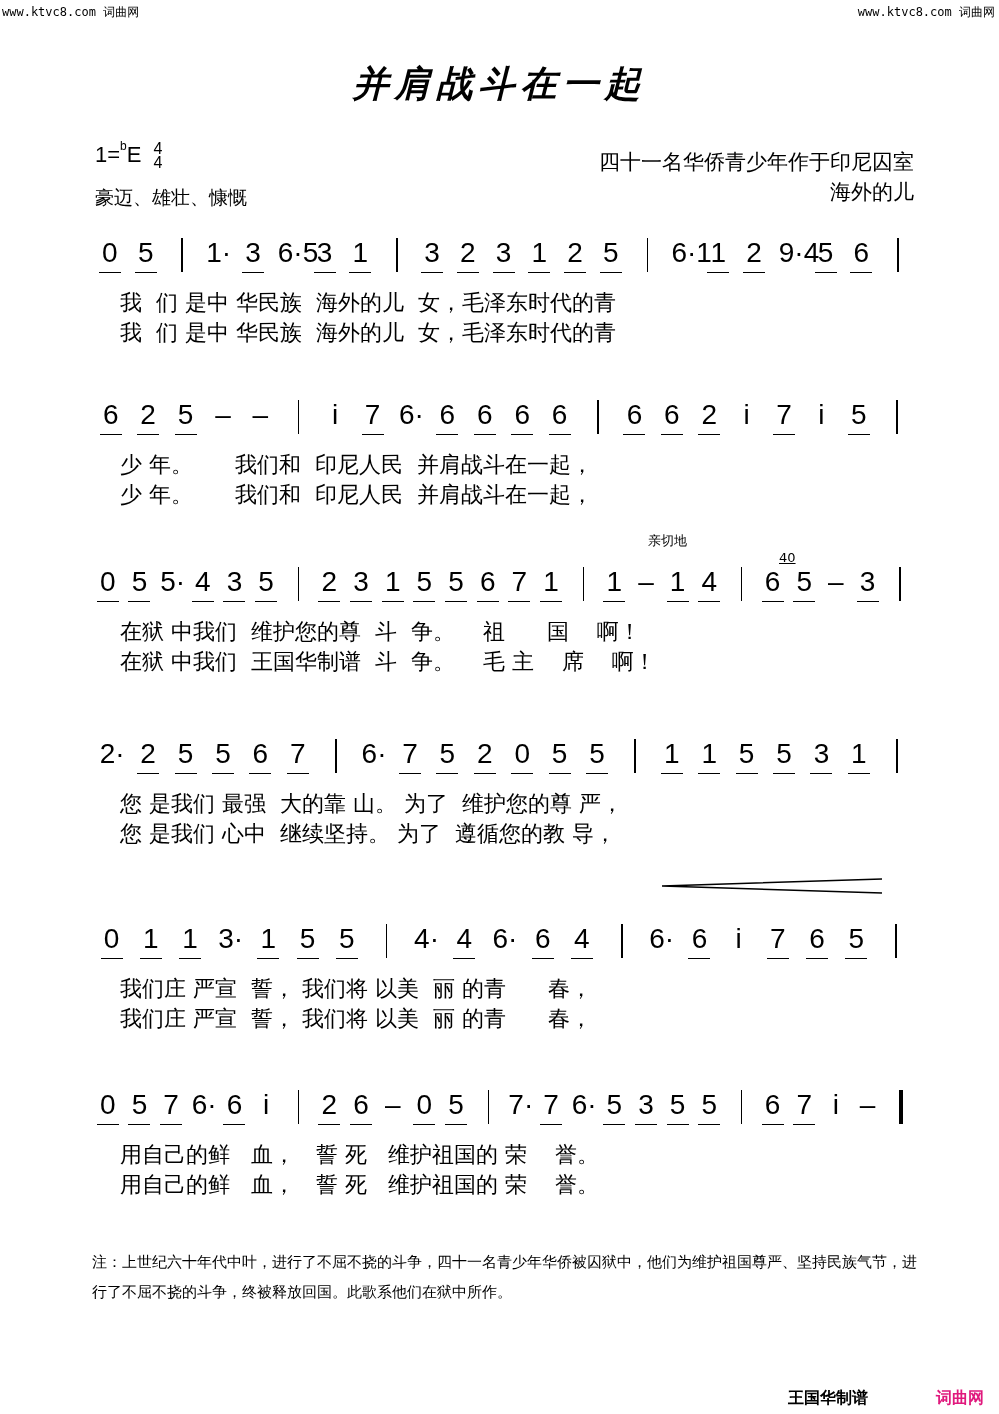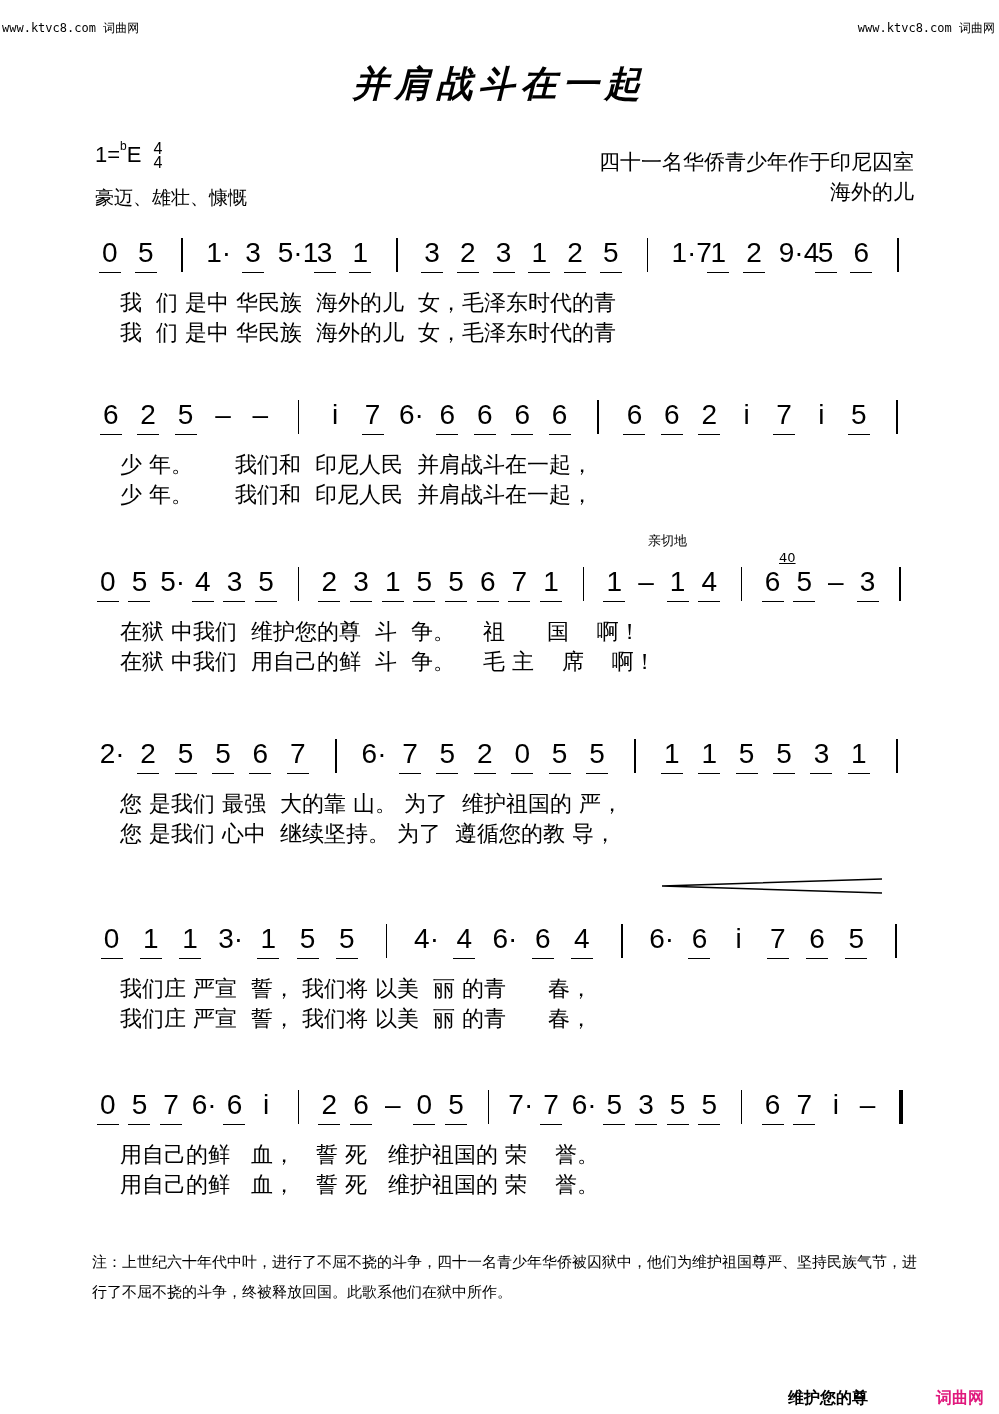--- a/index.html
+++ b/index.html
@@ -1,18 +1,18 @@
 <!DOCTYPE html>
 <html><head>
 <meta charset="utf-8">
 <style>
   html, body { margin:0; padding:0; background:#fff; }
   body { width:999px; height:1414px; position:relative; overflow:hidden;
          font-family:"DejaVu Sans","Liberation Sans",sans-serif; color:#000; }
-  .wm { position:absolute; top:20px; font-family:"DejaVu Sans Mono","Liberation Mono",monospace; font-size:12px; }
+  .wm { position:absolute; top:4px; font-family:"DejaVu Sans Mono","Liberation Mono",monospace; font-size:12px; }
   .wm.l { left:2px; } .wm.r { right:4px; }
   .title { position:absolute; top:60px; left:0; width:999px; text-align:center;
            font-family:"DejaVu Serif","Liberation Serif",serif; font-size:36px; font-weight:bold; letter-spacing:6px; font-style:italic; }
   .key { position:absolute; left:95px; top:142px; font-size:22px; font-family:"Liberation Sans",sans-serif; }
   .key .flat { font-size:12px; position:relative; top:-12px; }
   .timesig { display:inline-block; vertical-align:middle; text-align:center; font-size:16px; line-height:14px; margin-left:6px; }
   .timesig span { display:block; }
   .mood { position:absolute; left:95px; top:185px; font-size:19px; font-family:"DejaVu Serif","Liberation Serif",serif; }
   .credit { position:absolute; right:85px; font-size:21px; font-family:"DejaVu Serif","Liberation Serif",serif; text-align:right; }
   .line { position:absolute; left:0; width:999px; }
@@ -44,40 +44,40 @@
 <div id="score">
     <div class="line" style="top: 236px;">
       <div class="tok" style="left: 98.8913px;">0</div>
       <div class="ul" style="left: 98.8913px; width: 22px; top: 36px;"></div>
       <div class="tok" style="left: 134.674px;">5</div>
       <div class="ul" style="left: 134.674px; width: 22px; top: 36px;"></div>
       <div class="bar" style="left: 181.457px;"></div>
       <div class="tok" style="left: 206.239px;">1·</div>
       <div class="tok" style="left: 242.022px;">3</div>
       <div class="ul" style="left: 242.022px; width: 22px; top: 36px;"></div>
-      <div class="tok" style="left: 277.804px;">5·1</div>
+      <div class="tok" style="left: 277.804px;">6·5</div>
       <div class="tok" style="left: 313.587px;">3</div>
       <div class="ul" style="left: 313.587px; width: 22px; top: 36px;"></div>
       <div class="tok" style="left: 349.37px;">1</div>
       <div class="ul" style="left: 349.37px; width: 22px; top: 36px;"></div>
       <div class="bar" style="left: 396.152px;"></div>
       <div class="tok" style="left: 420.935px;">3</div>
       <div class="ul" style="left: 420.935px; width: 22px; top: 36px;"></div>
       <div class="tok" style="left: 456.717px;">2</div>
       <div class="ul" style="left: 456.717px; width: 22px; top: 36px;"></div>
       <div class="tok" style="left: 492.5px;">3</div>
       <div class="ul" style="left: 492.5px; width: 22px; top: 36px;"></div>
       <div class="tok" style="left: 528.283px;">1</div>
       <div class="ul" style="left: 528.283px; width: 22px; top: 36px;"></div>
       <div class="tok" style="left: 564.065px;">2</div>
       <div class="ul" style="left: 564.065px; width: 22px; top: 36px;"></div>
       <div class="tok" style="left: 599.848px;">5</div>
       <div class="ul" style="left: 599.848px; width: 22px; top: 36px;"></div>
       <div class="bar" style="left: 646.63px;"></div>
-      <div class="tok" style="left: 671.413px;">1·7</div>
+      <div class="tok" style="left: 671.413px;">6·1</div>
       <div class="tok" style="left: 707.196px;">1</div>
       <div class="ul" style="left: 707.196px; width: 22px; top: 36px;"></div>
       <div class="tok" style="left: 742.978px;">2</div>
       <div class="ul" style="left: 742.978px; width: 22px; top: 36px;"></div>
       <div class="tok" style="left: 778.761px;">9·4</div>
       <div class="tok" style="left: 814.543px;">5</div>
       <div class="ul" style="left: 814.543px; width: 22px; top: 36px;"></div>
       <div class="tok" style="left: 850.326px;">6</div>
       <div class="ul" style="left: 850.326px; width: 22px; top: 36px;"></div>
       <div class="bar" style="left: 897.109px;"></div>
@@ -163,21 +163,21 @@
       <div class="bar" style="left: 740.904px;"></div>
       <div class="tok" style="left: 761.558px;">6</div>
       <div class="ul" style="left: 761.558px; width: 22px; top: 36px;"></div>
       <div class="tok" style="left: 793.212px;">5</div>
       <div class="ul" style="left: 793.212px; width: 22px; top: 36px;"></div>
       <div class="tok" style="left: 824.865px;">–</div>
       <div class="tok" style="left: 856.519px;">3</div>
       <div class="ul" style="left: 856.519px; width: 22px; top: 36px;"></div>
       <div class="bar" style="left: 899.173px;"></div>
       <div class="lyr" style="left: 120px; top: 52px;">在狱 中我们  维护您的尊  斗  争。    祖      国    啊！</div>
-      <div class="lyr" style="left: 120px; top: 82px;">在狱 中我们  用自己的鲜  斗  争。    毛 主    席    啊！</div>
+      <div class="lyr" style="left: 120px; top: 82px;">在狱 中我们  王国华制谱  斗  争。    毛 主    席    啊！</div>
     </div>
     <div class="line" style="top: 737px;">
       <div class="tok" style="left: 99.7045px;">2·</div>
       <div class="tok" style="left: 137.114px;">2</div>
       <div class="ul" style="left: 137.114px; width: 22px; top: 36px;"></div>
       <div class="tok" style="left: 174.523px;">5</div>
       <div class="ul" style="left: 174.523px; width: 22px; top: 36px;"></div>
       <div class="tok" style="left: 211.932px;">5</div>
       <div class="ul" style="left: 211.932px; width: 22px; top: 36px;"></div>
       <div class="tok" style="left: 249.341px;">6</div>
@@ -205,21 +205,21 @@
       <div class="ul" style="left: 698.25px; width: 22px; top: 36px;"></div>
       <div class="tok" style="left: 735.659px;">5</div>
       <div class="ul" style="left: 735.659px; width: 22px; top: 36px;"></div>
       <div class="tok" style="left: 773.068px;">5</div>
       <div class="ul" style="left: 773.068px; width: 22px; top: 36px;"></div>
       <div class="tok" style="left: 810.477px;">3</div>
       <div class="ul" style="left: 810.477px; width: 22px; top: 36px;"></div>
       <div class="tok" style="left: 847.886px;">1</div>
       <div class="ul" style="left: 847.886px; width: 22px; top: 36px;"></div>
       <div class="bar" style="left: 896.295px;"></div>
-      <div class="lyr" style="left: 120px; top: 52px;">您 是我们 最强  大的靠 山。 为了  维护祖国的 严，</div>
+      <div class="lyr" style="left: 120px; top: 52px;">您 是我们 最强  大的靠 山。 为了  维护您的尊 严，</div>
       <div class="lyr" style="left: 120px; top: 82px;">您 是我们 心中  继续坚持。 为了  遵循您的教 导，</div>
     </div>
     <div class="line" style="top: 922px;">
       <div class="tok" style="left: 100.595px;">0</div>
       <div class="ul" style="left: 100.595px; width: 22px; top: 36px;"></div>
       <div class="tok" style="left: 139.786px;">1</div>
       <div class="ul" style="left: 139.786px; width: 22px; top: 36px;"></div>
       <div class="tok" style="left: 178.976px;">1</div>
       <div class="ul" style="left: 178.976px; width: 22px; top: 36px;"></div>
       <div class="tok" style="left: 218.167px;">3·</div>
@@ -295,20 +295,20 @@
       <div class="tok" style="left: 824.865px;">i</div>
       <div class="tok" style="left: 856.519px;">–</div>
       <div class="bar final" style="left: 899.173px;"></div>
       <div class="lyr" style="left: 120px; top: 52px;">用自己的鲜   血，   誓 死   维护祖国的 荣    誉。</div>
       <div class="lyr" style="left: 120px; top: 82px;">用自己的鲜   血，   誓 死   维护祖国的 荣    誉。</div>
     </div>
   </div>
 
 <div class="note">注：上世纪六十年代中叶，进行了不屈不挠的斗争，四十一名青少年华侨被囚狱中，他们为维护祖国尊严、坚持民族气节，进行了不屈不挠的斗争，终被释放回国。此歌系他们在狱中所作。</div>
 
-<div class="src" style="left:788px;">维护您的尊</div>
+<div class="src" style="left:788px;">王国华制谱</div>
 <div class="src" style="left:936px; color:#e0197d;">词曲网</div>
 
 <div class="small" style="left: 648px; top: 532px;">亲切地</div>
 <div class="small" style="left: 779px; top: 550px; text-decoration: underline;">40</div>
 <svg width="230" height="20" style="position: absolute; left: 660px; top: 876px;">
     <path d="M2 10 L222 3 M2 10 L222 17" stroke="#000" stroke-width="1.5" fill="none"></path>
   </svg>
 
 </body></html>

